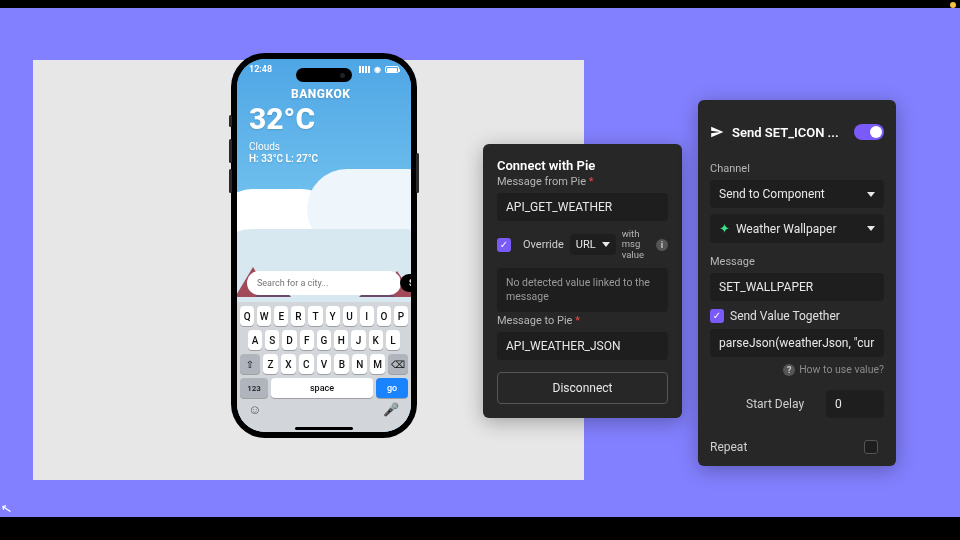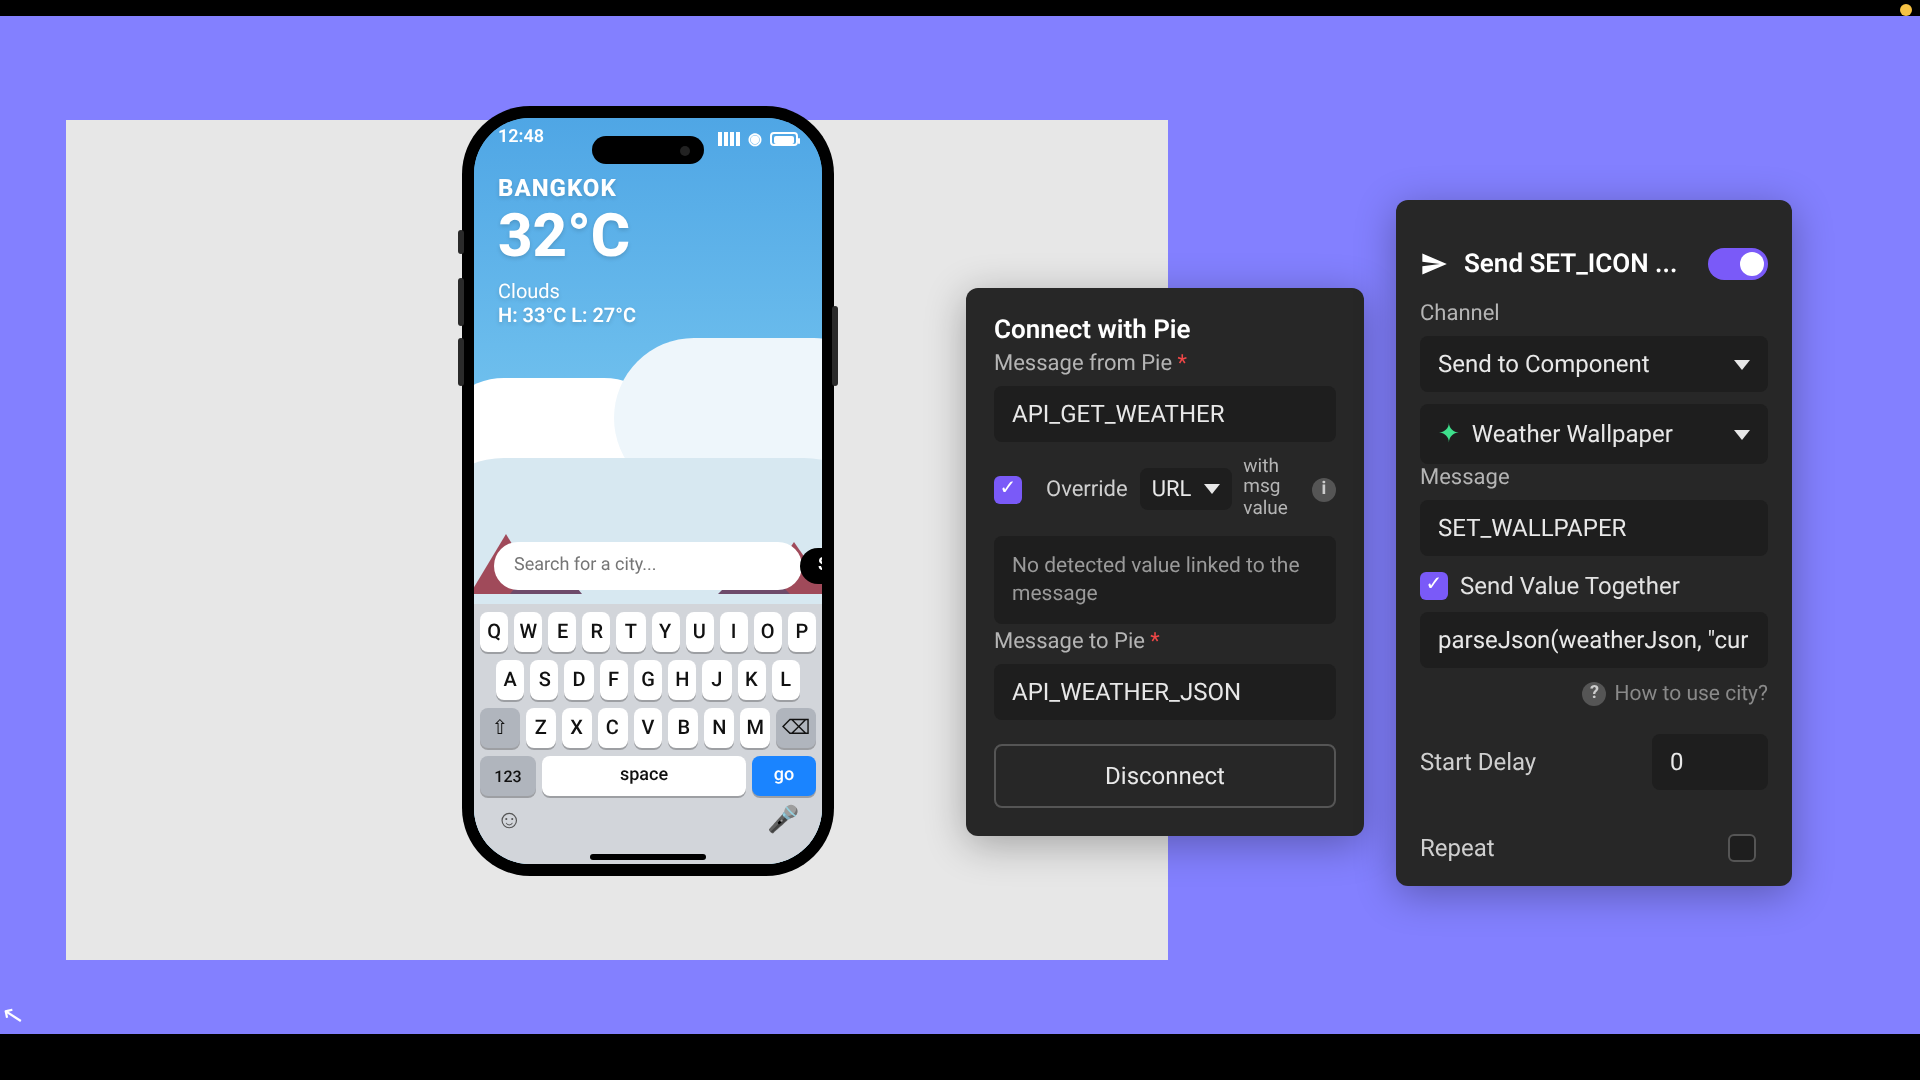--- a/index.html
+++ b/index.html
@@ -35,21 +35,21 @@
   .cloud.b{left:70px; top:110px; width:140px; height:80px; border-radius:70px; background:#eef6fb;}
   .cloud.c{left:-30px; top:170px; width:240px; height:90px; border-radius:90px; background:#d7e8f1;}
   .mountains{position:absolute; bottom:135px; left:0; right:0; height:30px;}
   .mtn{position:absolute; bottom:0; width:0;height:0; border-left:18px solid transparent;border-right:18px solid transparent;}
   .mtn.m1{left:-2px;border-bottom:30px solid #a04a5a;}
   .mtn.m2{left:18px;border-bottom:22px solid #6e4a6a;}
   .mtn.m3{right:-4px;border-bottom:26px solid #a04a5a;}
   .mtn.m4{right:16px;border-bottom:18px solid #6e4a6a;}
 
   .weather-text{position:absolute; top:28px; left:12px; color:#fff; text-shadow:0 1px 2px rgba(0,0,0,.15);}
-  .city{font-size:12px; font-weight:800; letter-spacing:0.5px;}
+  .city{font-size:12px; font-weight:800; letter-spacing:0.5px;margin-left:42px;}
   .temp{font-size:30px; font-weight:800; line-height:1.05; margin-top:2px;}
   .cond{font-size:10px; font-weight:400; margin-top:6px;}
   .hl{font-size:10px; font-weight:600; margin-top:1px;}
 
   .search-pill{position:absolute; left:10px; right:10px; top:212px; height:24px; background:#fff; border-radius:14px; display:flex; align-items:center; padding:2px 2px 2px 10px;}
   .search-pill input{flex:1; border:none; outline:none; font-size:9px; color:#888;}
   .search-btn{background:#000; color:#fff; font-size:9px; border-radius:12px; padding:4px 9px; font-weight:600;margin-left:29px;}
 
   .keyboard{position:absolute; left:0; right:0; bottom:0; top:243px; background:#d2d5da; padding:4px 3px 2px;}
   .krow{display:flex; gap:3px; justify-content:center; margin-bottom:4px;}
@@ -89,26 +89,26 @@
   .disconnect-btn{margin-top:12px;width:100%;background:transparent;border:1px solid #555;color:#e8e8e8;font-size:12px;padding:8px 0;border-radius:4px;cursor:pointer;}
 
   
   .send{left:698px; top:92px; width:198px; padding:0 0 12px;}
   .send-header{display:flex;align-items:center;justify-content:space-between;padding:24px 12px 10px;}
   .send-header .title{display:flex;align-items:center;gap:8px;color:#fff;font-size:13px;font-weight:600;white-space:nowrap;overflow:hidden;text-overflow:ellipsis;max-width:140px;}
   .paper-plane{width:14px;height:14px;}
   .toggle{width:30px;height:16px;background:#7a5af8;border-radius:10px;position:relative;flex-shrink:0;}
   .toggle::after{content:"";position:absolute;top:2px;right:2px;width:12px;height:12px;background:#fff;border-radius:50%;}
   .send-body{padding:0 12px;}
-  .send-body .group{}
+  .send-body .group{margin-top:12px;}
   .comp-select{display:flex;align-items:center;gap:6px;}
   .bolt{color:#3ee08c;font-size:13px;}
   .howto{text-align:right;font-size:10.5px;color:#8a8a8a;margin-top:6px;}
   .howto .info-dot{margin-right:4px;vertical-align:middle;}
-  .delay-row{display:flex;align-items:center;justify-content:space-between;margin-top:14px;}
+  .delay-row{display:flex;align-items:center;justify-content:space-between;margin-top:14px;margin-left:36px;}
   .delay-row .field{width:58px;text-align:left;}
   .repeat-row{display:flex;align-items:center;justify-content:space-between;margin-top:22px;}
   .cursor{position:absolute;left:1px;bottom:24px;color:#fff;font-size:13px;transform:rotate(-12deg);}
   .yellow-dot{position:absolute; right:4px; top:2px; width:6px; height:6px; background:#f6c244; border-radius:50%;}
 </style>
 </head>
 <body>
 
 <div class="letterbox-top"></div>
 <div class="yellow-dot"></div>
@@ -257,21 +257,21 @@
       <div class="group">
         <span class="label">Message</span>
         <input class="field" value="SET_WALLPAPER" style="">
         <div style="margin-top:8px;display:flex;align-items:center;">
           <span class="checkbox">
               <span class="checkmark">✓</span>
             </span>
           <span style="font-size:12px;color:#e2e2e2;">Send Value Together</span>
         </div>
         <input class="field" style="margin-top: 6px;" value="parseJson(weatherJson, &quot;curre">
-        <div class="howto"><span class="info-dot">?</span><span>How to use city?</span></div>
+        <div class="howto"><span class="info-dot">?</span><span>How to use value?</span></div>
       </div>
       <div class="delay-row">
         <span style="font-size:12px;color:#cfcfcf;">Start Delay</span>
         <input class="field" value="0" style="">
       </div>
       <div class="repeat-row">
         <span style="font-size:12px;color:#cfcfcf;">Repeat</span>
         <span class="checkbox off"></span>
       </div>
     </div>

